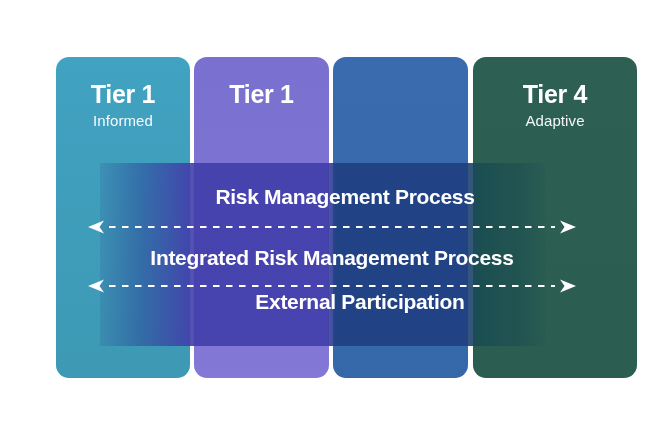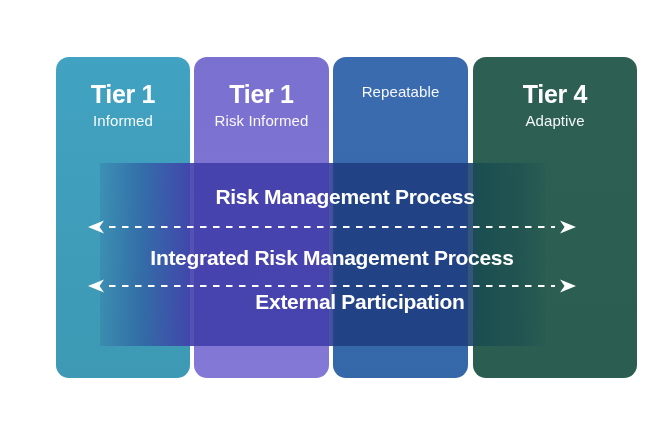--- a/index.html
+++ b/index.html
@@ -73,24 +73,22 @@
 <body>
 
 <div class="stage">
 
   <div class="tier-col c1" style="background: linear-gradient(rgb(65, 162, 193) 0%, rgb(61, 153, 180) 100%);">
     <div class="tier-title">Tier 1</div>
     <div class="tier-subtitle">Informed</div>
   </div>
   <div class="tier-col c2" style="background: linear-gradient(rgb(121, 112, 207) 0%, rgb(132, 120, 214) 100%);">
     <div class="tier-title">Tier 1</div>
-    <div class="tier-subtitle">Risk Informed</div>
   </div>
   <div class="tier-col c3" style="background: linear-gradient(rgb(58, 107, 175) 0%, rgb(53, 104, 169) 100%);">
-    <div class="tier-subtitle">Repeatable</div>
   </div>
   <div class="tier-col c4" style="background: linear-gradient(rgb(45, 96, 83) 0%, rgb(43, 94, 81) 100%);">
     <div class="tier-title">Tier 4</div>
     <div class="tier-subtitle">Adaptive</div>
   </div>
 
   <div class="overlay-band" id="overlay-band" style="background: linear-gradient(90deg, rgba(45, 80, 150, 0.18) 0%, rgba(40, 65, 150, 0.5) 9%, rgba(65, 62, 170, 0.9) 20%, rgba(65, 62, 170, 0.9) 51%, rgba(31, 62, 128, 0.9) 53%, rgba(31, 62, 128, 0.9) 82%, rgba(25, 76, 80, 0.9) 85%, rgba(25, 76, 80, 0.55) 94%, rgba(25, 76, 80, 0.15) 100%);"></div>
 
   <div class="band-label row1">Risk Management Process</div>
   <div class="band-label row2">Integrated Risk Management Process</div>

